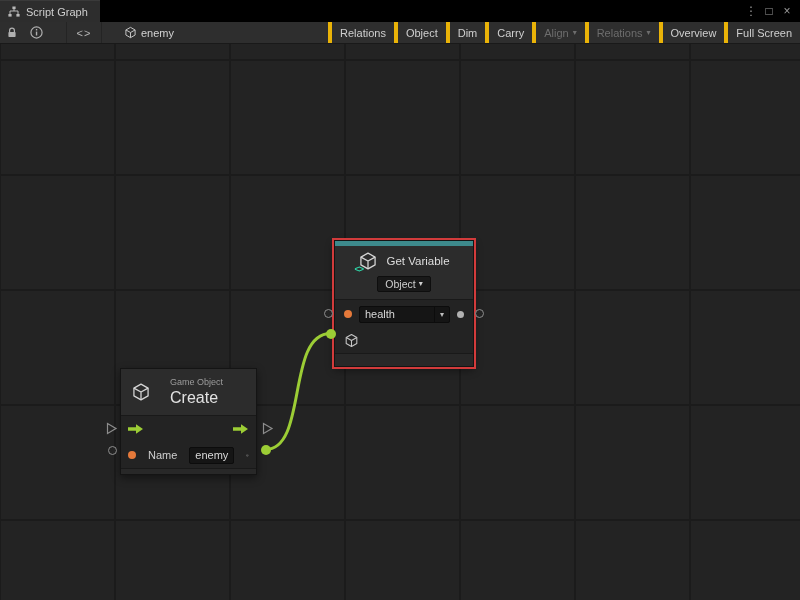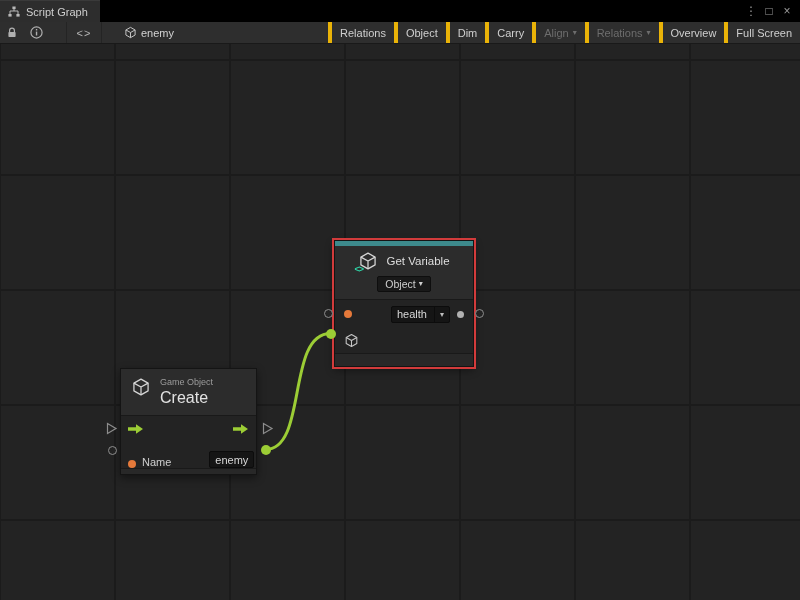--- a/index.html
+++ b/index.html
@@ -79,21 +79,21 @@
   .dot.orange { width: 8px; height: 8px; background: #e5793a; }
   .dot.gray   { width: 7px; height: 7px; background: #b2b2b2; }
   .port { position: absolute; }
   .port.circle {
     width: 9px; height: 9px; border-radius: 50%;
     background: #232323; border: 1px solid #8d8d8d;
   }
   .port.green { width: 10px; height: 10px; border-radius: 50%; background: #9ccd35; }
   .field {
     display: flex; align-items: stretch; background: #151515;
-    border: 1px solid #0c0c0c; border-radius: 2px; height: 17px; margin-left: 32px;
+    border: 1px solid #0c0c0c; border-radius: 2px; height: 17px;
   }
   .field .txt { padding: 0 5px; display: flex; align-items: center; color: #d8d8d8; }
   .field .dd {
     width: 15px; display: flex; align-items: center; justify-content: center;
     border-left: 1px solid #0c0c0c; color: #bdbdbd; font-size: 8px;
   }
   .cube-badge { position: relative; display: inline-flex; }
   .code-badge {
     position: absolute; left: -4px; bottom: -3px;
     color: #2fd6a8; font-weight: bold; font-size: 9px; letter-spacing: -1px;
@@ -107,26 +107,26 @@
     margin-top: 5px; display: flex; align-items: center; gap: 3px;
     background: #191919; border: 1px solid #0e0e0e; border-radius: 2px;
     padding: 1px 7px; color: #cfcfcf; font-size: 10.5px; cursor: default;
   }
   .gv-row1 { height: 28px; display: flex; align-items: center; gap: 7px; padding: 0 9px; background: #232323; }
   .gv-row2 { height: 25px; display: flex; align-items: center; padding: 0 9px; background: #232323; }
   .gv-footer { height: 13px; background: #282828; border-top: 1px solid #191919; }
 
   
   .cr { left: 120px; top: 324px; width: 137px; }
-  .cr-header { display: flex; gap: 9px; padding: 8px 10px; background: #2c2c2c; }
+  .cr-header { display: flex; align-items: center; gap: 19px; padding: 8px 10px; background: #2c2c2c; }
   .cr-titles { display: flex; flex-direction: column; gap: 2px; }
   .cr-cat { font-size: 9px; color: #9c9c9c; }
   .cr-title { font-size: 16px; color: #e2e2e2; }
   .cr-row1 { height: 26px; display: flex; align-items: center; justify-content: space-between; padding: 0 7px; background: #232323; }
-  .cr-row2 { height: 26px; display: flex; align-items: flex-end; gap: 6px; padding: 0 7px; background: #232323; }
+  .cr-row2 { height: 26px; display: flex; align-items: center; gap: 12px; padding: 0 7px; background: #232323; }
   .cr-footer { height: 6px; background: #282828; border-top: 1px solid #191919; }
   .param-label { color: #cfcfcf; }
 </style>
 </head>
 <body>
 
 <div class="titlebar">
   <div class="tab">
     <svg width="12" height="12" viewBox="0 0 12 12">
       <path d="M6 3v2 M6 5H2v3 M6 5h4v3" stroke="#b8b8b8" fill="none" stroke-width="1"></path>

